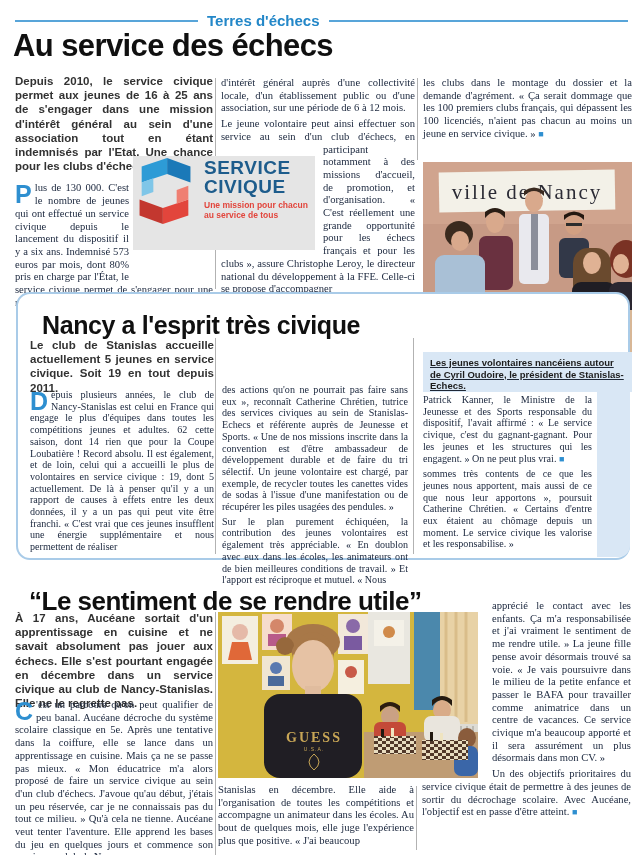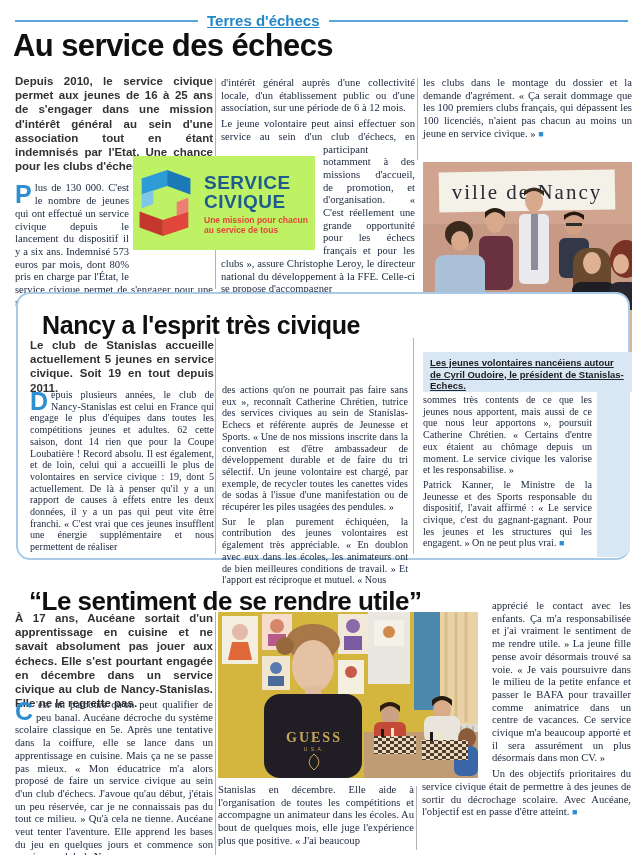--- a/index.html
+++ b/index.html
@@ -7,37 +7,37 @@
     width:640px;height:855px;position:relative;background:#fff;overflow:hidden;
     font-family:"Liberation Serif",serif;color:#1e2736;
     -webkit-font-smoothing:antialiased;
   }
   .abs{position:absolute;}
   
   .kicker-row{left:15px;top:13px;width:613px;display:flex;align-items:center;gap:9px;}
   .kline{height:0;border-top:2px solid #58a5d9;}
   .kl1{width:183px;}
   .kl2{flex:1;}
-  .kicker{color:#2387c8;font:bold 15px/16px "Liberation Sans",sans-serif;white-space:nowrap;text-decoration:underline;}
+  .kicker{color:#2387c8;font:bold 15px/16px "Liberation Sans",sans-serif;white-space:nowrap;}
   
   .h-main{left:13px;top:29px;margin:0;font:bold 31px/34px "Liberation Sans",sans-serif;letter-spacing:-0.6px;color:#101010;text-align:center;}
   .h-box{left:30px;top:299px;margin:12px;font:bold 25px/28px "Liberation Sans",sans-serif;letter-spacing:-0.4px;color:#101010;}
   .h-bot{left:13px;top:571px;margin:16px;font:bold 26px/29px "Liberation Sans",sans-serif;letter-spacing:-0.5px;color:#101010;}
   
   .lead{font:bold 11.5px/14.2px "Liberation Sans",sans-serif;color:#323232;text-align:justify;margin:0;}
   .body{font:10.6px/12.7px "Liberation Serif",serif;text-align:justify;margin:0 0 3px 0;color:#202c42;}
   .nbody{font:10.1px/11.7px "Liberation Serif",serif;text-align:justify;margin:0 0 3px 0;color:#202c42;}
   .dropcap{float:left;font:bold 25px/20px "Liberation Sans",sans-serif;color:#2e8fd0;padding:2px 3px 0 0;}
   .em{color:#2e8fd0;font-size:9px;}
   .vsep{width:1px;background:#b2b2b2;}
   .sp-r{float:right;width:84px;height:101px;}
   .sp-l{float:left;width:95px;height:100px;margin:2px 7px 0 0;}
   .sp-ph{float:left;width:62px;height:177px;margin:0 8px 2px 0;}
   
-  .sc-logo{left:133px;top:156px;width:182px;height:94px;display:flex;align-items:center;gap:7px;background:#bef264;}
+  .sc-logo{left:133px;top:156px;width:182px;height:94px;display:flex;align-items:flex-start;gap:7px;background:#e5e5e5;}
   .sc-text{padding-top:2px;}
   .sc-word{font:bold 19px/19px "Liberation Sans",sans-serif;color:#1d5c8c;letter-spacing:0.5px;}
   .sc-tag{font:bold 8.5px/10px "Liberation Sans",sans-serif;color:#e2453c;margin-top:4px;}
   
   .nbox{left:16px;top:292px;width:614px;height:268px;border:2px solid #a9cbe8;border-radius:14px;box-sizing:border-box;background:#fff;}
   .rail{left:597px;top:392px;width:33px;height:165px;background:#d9e7f5;border-radius:0 0 11px 0;}
   
   .cap-panel{left:423px;top:352px;width:209px;height:40px;background:#d9e7f5;box-sizing:border-box;padding:5px 7px;text-decoration:underline;}
   .cap{font:bold 9.5px/11.5px "Liberation Sans",sans-serif;color:#1c1c1c;margin:0;}
   .photo{display:block;}
@@ -160,22 +160,22 @@
 <div class="abs" style="left:30px;top:389px;width:184px;">
   <p class="nbody"><span class="dropcap">D</span><span>epuis plusieurs années, le club de Nancy-Stanislas est celui en France qui engage le plus d'équipes dans toutes les compétitions jeunes et adultes. 62 cette saison, dont 14 rien que pour la Coupe Loubatière ! Record absolu. Il est également, et de loin, celui qui a accueilli le plus de volontaires en service civique : 19, dont 5 actuellement. De là à penser qu'il y a un rapport de causes à effets entre les deux données, il y a un pas qui peut vite être franchi. « C'est vrai que ces jeunes insufflent une énergie supplémentaire et nous permettent de réaliser</span></p>
 </div>
 
 <div class="abs" style="left:222px;top:336px;width:186px;margin-top:48px;">
   <p class="nbody">des actions qu'on ne pourrait pas faire sans eux », reconnaît Catherine Chrétien, tutrice des services civiques au sein de Stanislas-Echecs et référente auprès de Jeunesse et Sports. « Une de nos missions inscrite dans la convention est d'être ambassadeur de développement durable et de faire du tri sélectif. Un jeune volontaire est chargé, par exemple, de recycler toutes les canettes vides de sodas à l'issue d'une manifestation ou de récupérer les piles usagées des pendules. »</p>
   <p class="nbody">Sur le plan purement échiquéen, la contribution des jeunes volontaires est également très appréciable. « En doublon avec eux dans les écoles, les animateurs ont de bien meilleures conditions de travail. » Et l'apport est réciproque et mutuel. « Nous</p>
 </div>
 
 <div class="abs" style="left:423px;top:394px;width:169px;">
+  <p class="nbody"><span>Patrick Kanner, le Ministre de la Jeunesse et des Sports responsable du dispositif, l'avait affirmé : « Le service civique, c'est du gagnant-gagnant. Pour les jeunes et les structures qui les engagent. » On ne peut plus vrai.</span> <span class="em">■</span></p>
   <p class="nbody">sommes très contents de ce que les jeunes nous apportent, mais aussi de ce que nous leur apportons », poursuit Catherine Chrétien. « Certains d'entre eux étaient au chômage depuis un moment. Le service civique les valorise et les responsabilise. »</p>
-  <p class="nbody"><span>Patrick Kanner, le Ministre de la Jeunesse et des Sports responsable du dispositif, l'avait affirmé : « Le service civique, c'est du gagnant-gagnant. Pour les jeunes et les structures qui les engagent. » On ne peut plus vrai.</span> <span class="em">■</span></p>
 </div>
 
 <h2 class="abs h-bot">“Le sentiment de se rendre utile”</h2>
 
 <div class="abs" style="left:15px;top:611px;width:198px;">
   <p class="lead">À 17 ans, Aucéane sortait d'un apprentissage en cuisine et ne savait absolument pas jouer aux échecs. Elle s'est pourtant engagée en décembre dans un service civique au club de Nancy-Stanislas. Elle ne le regrette pas.</p>
 </div>
 
 <div class="abs" style="left:15px;top:699px;width:198px;">
   <p class="body"><span class="dropcap">C</span><span>'est un parcours qu'on peut qualifier de peu banal. Aucéane décroche du système scolaire classique en 5e. Après une tentative dans la coiffure, elle se lance dans un apprentissage en cuisine. Mais ça ne se passe pas mieux. « Mon éducatrice m'a alors proposé de faire un service civique au sein d'un club d'échecs. J'avoue qu'au début, j'étais un peu réservée, car je ne connaissais pas du tout ce milieu. » Qu'à cela ne tienne. Aucéane veut tenter l'aventure. Elle apprend les bases du jeu en quelques jours et commence son service au club de Nancy-</span></p>

